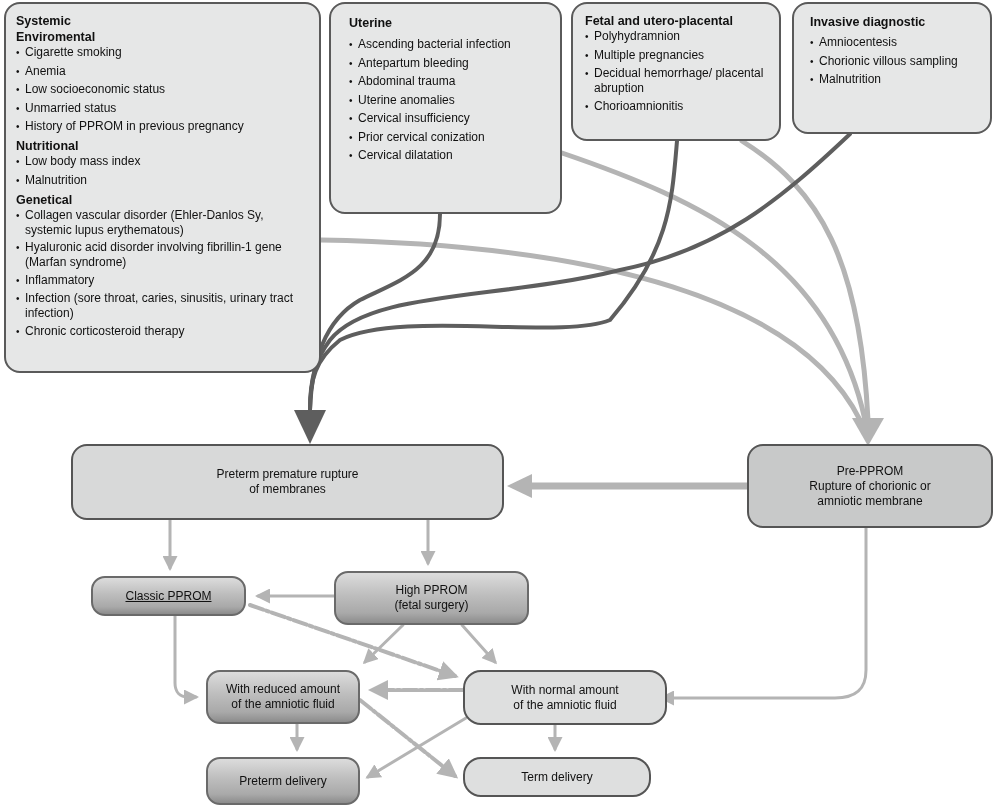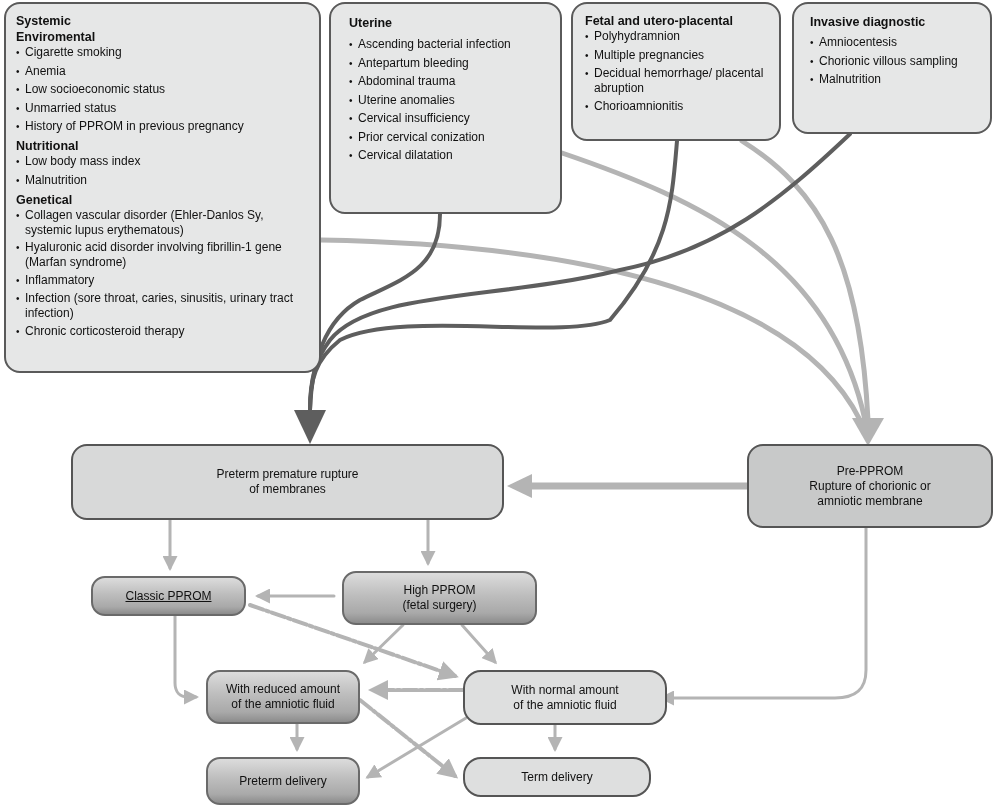--- a/index.html
+++ b/index.html
@@ -23,21 +23,21 @@
           display: flex; align-items: center; justify-content: center; text-align: center;
           font-size: 12px; line-height: 15px; }
   .node.flat { background: #d8d9d9; border-radius: 16px; }
   .node.dark { background: #c8c9c9; border-radius: 16px; }
   .node.pill { border-radius: 14px; border-color: #6a6a6a;
                background: linear-gradient(to bottom, #dcdcdc 0%, #bdbdbd 45%, #a9a9a9 80%, #8c8c8c 100%); }
   .node.pill-light { border-radius: 18px; background: #dedfdf; border-color: #555; }
   #node-pprom { left: 71px; top: 444px; width: 433px; height: 76px; }
   #node-pre-pprom { left: 747px; top: 444px; width: 246px; height: 84px; }
   #node-classic { left: 91px; top: 576px; width: 155px; height: 40px; text-decoration: underline; }
-  #node-high { left: 334px; top: 571px; width: 195px; height: 54px; margin-left: 8px; }
+  #node-high { left: 334px; top: 571px; width: 195px; height: 54px; }
   #node-reduced { left: 206px; top: 670px; width: 154px; height: 54px; }
   #node-normal { left: 463px; top: 670px; width: 204px; height: 55px; }
   #node-preterm { left: 206px; top: 757px; width: 154px; height: 48px; }
   #node-term { left: 463px; top: 757px; width: 188px; height: 40px; }
   .node span { display: block; }
 </style>
 </head>
 <body>
 
 <svg class="arrows" viewBox="0 0 999 811">

